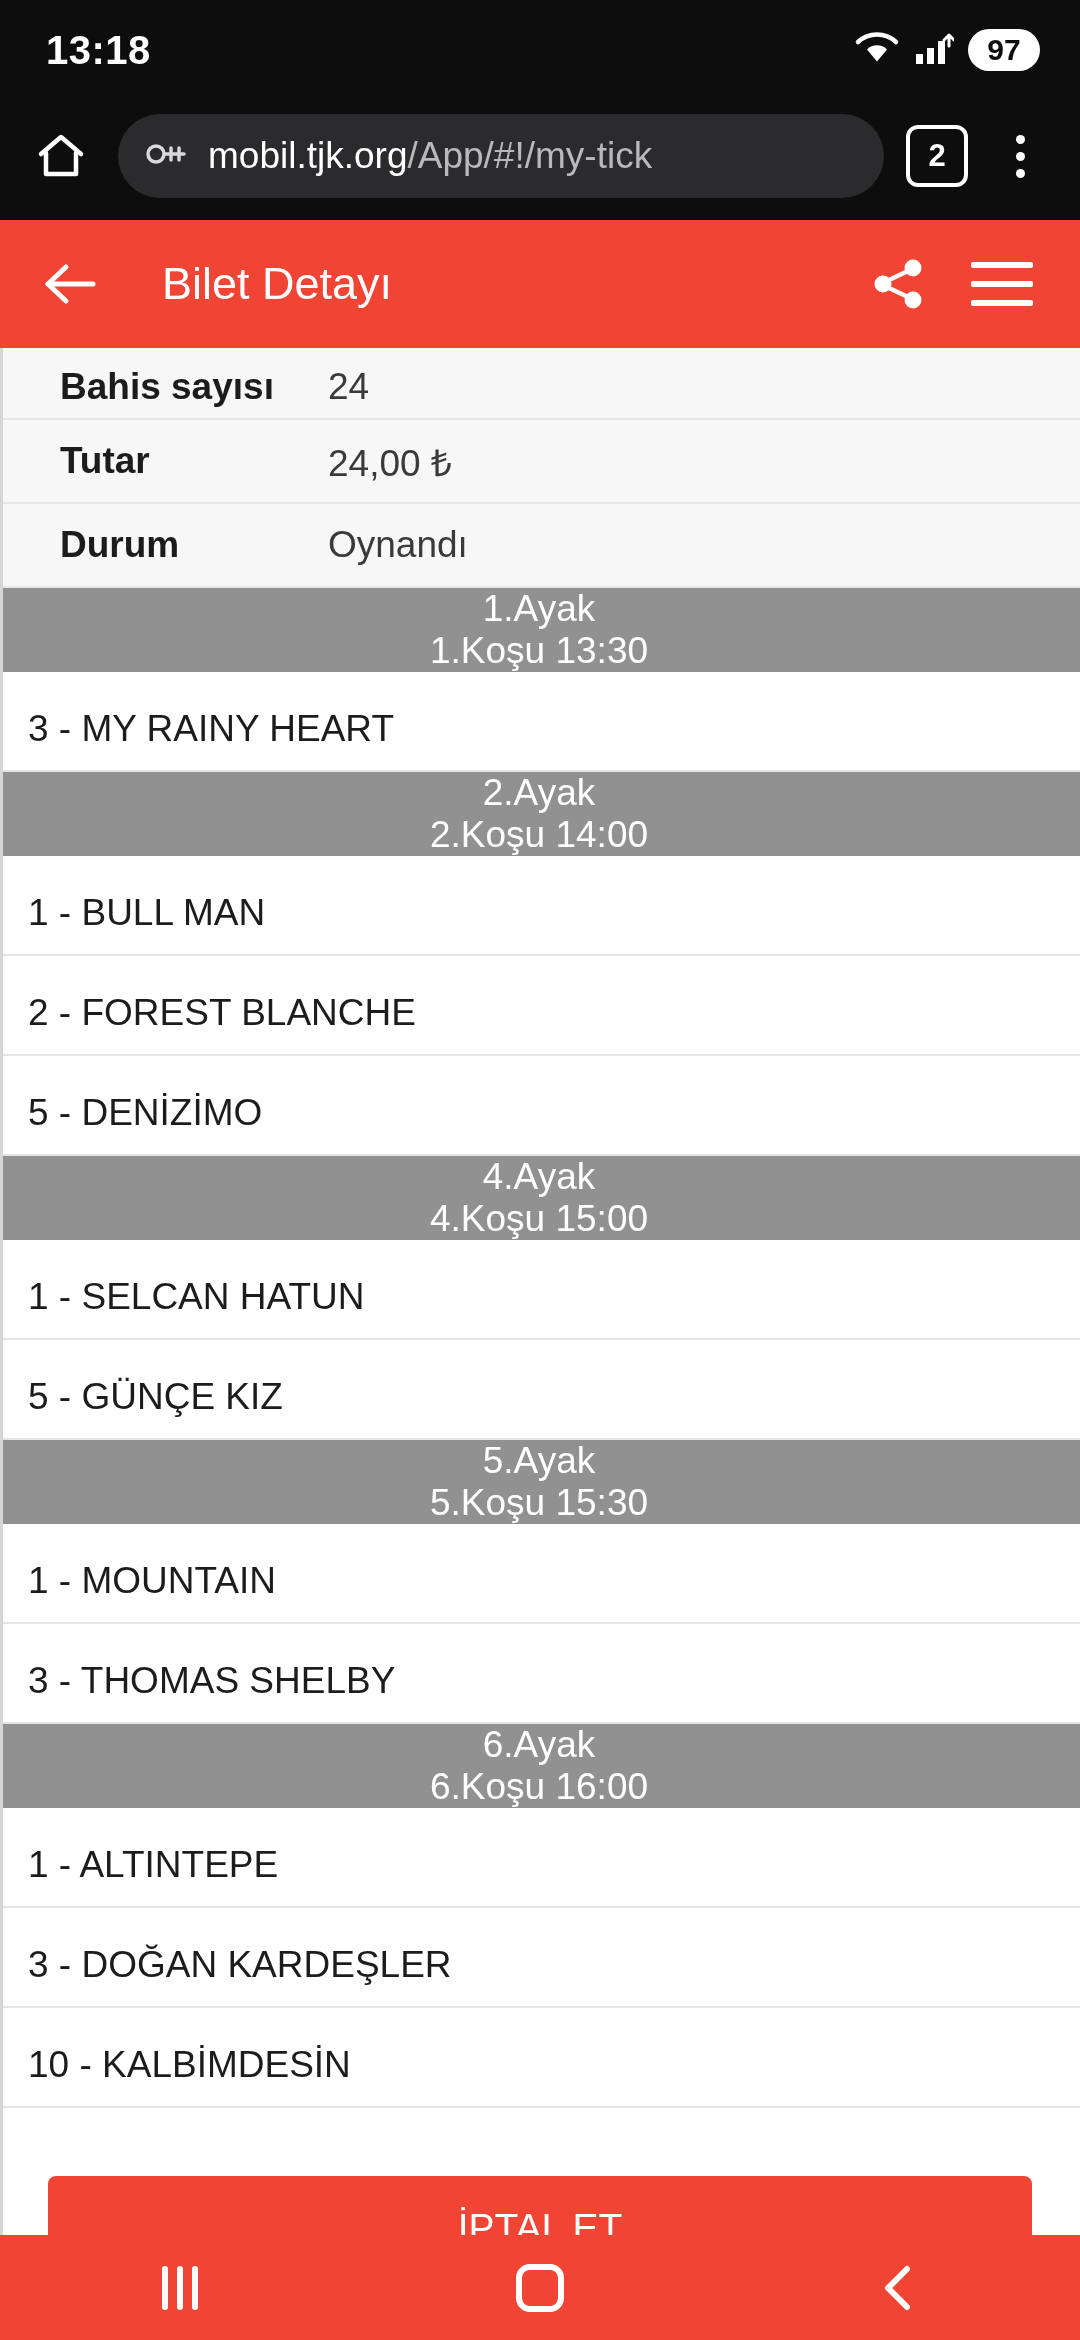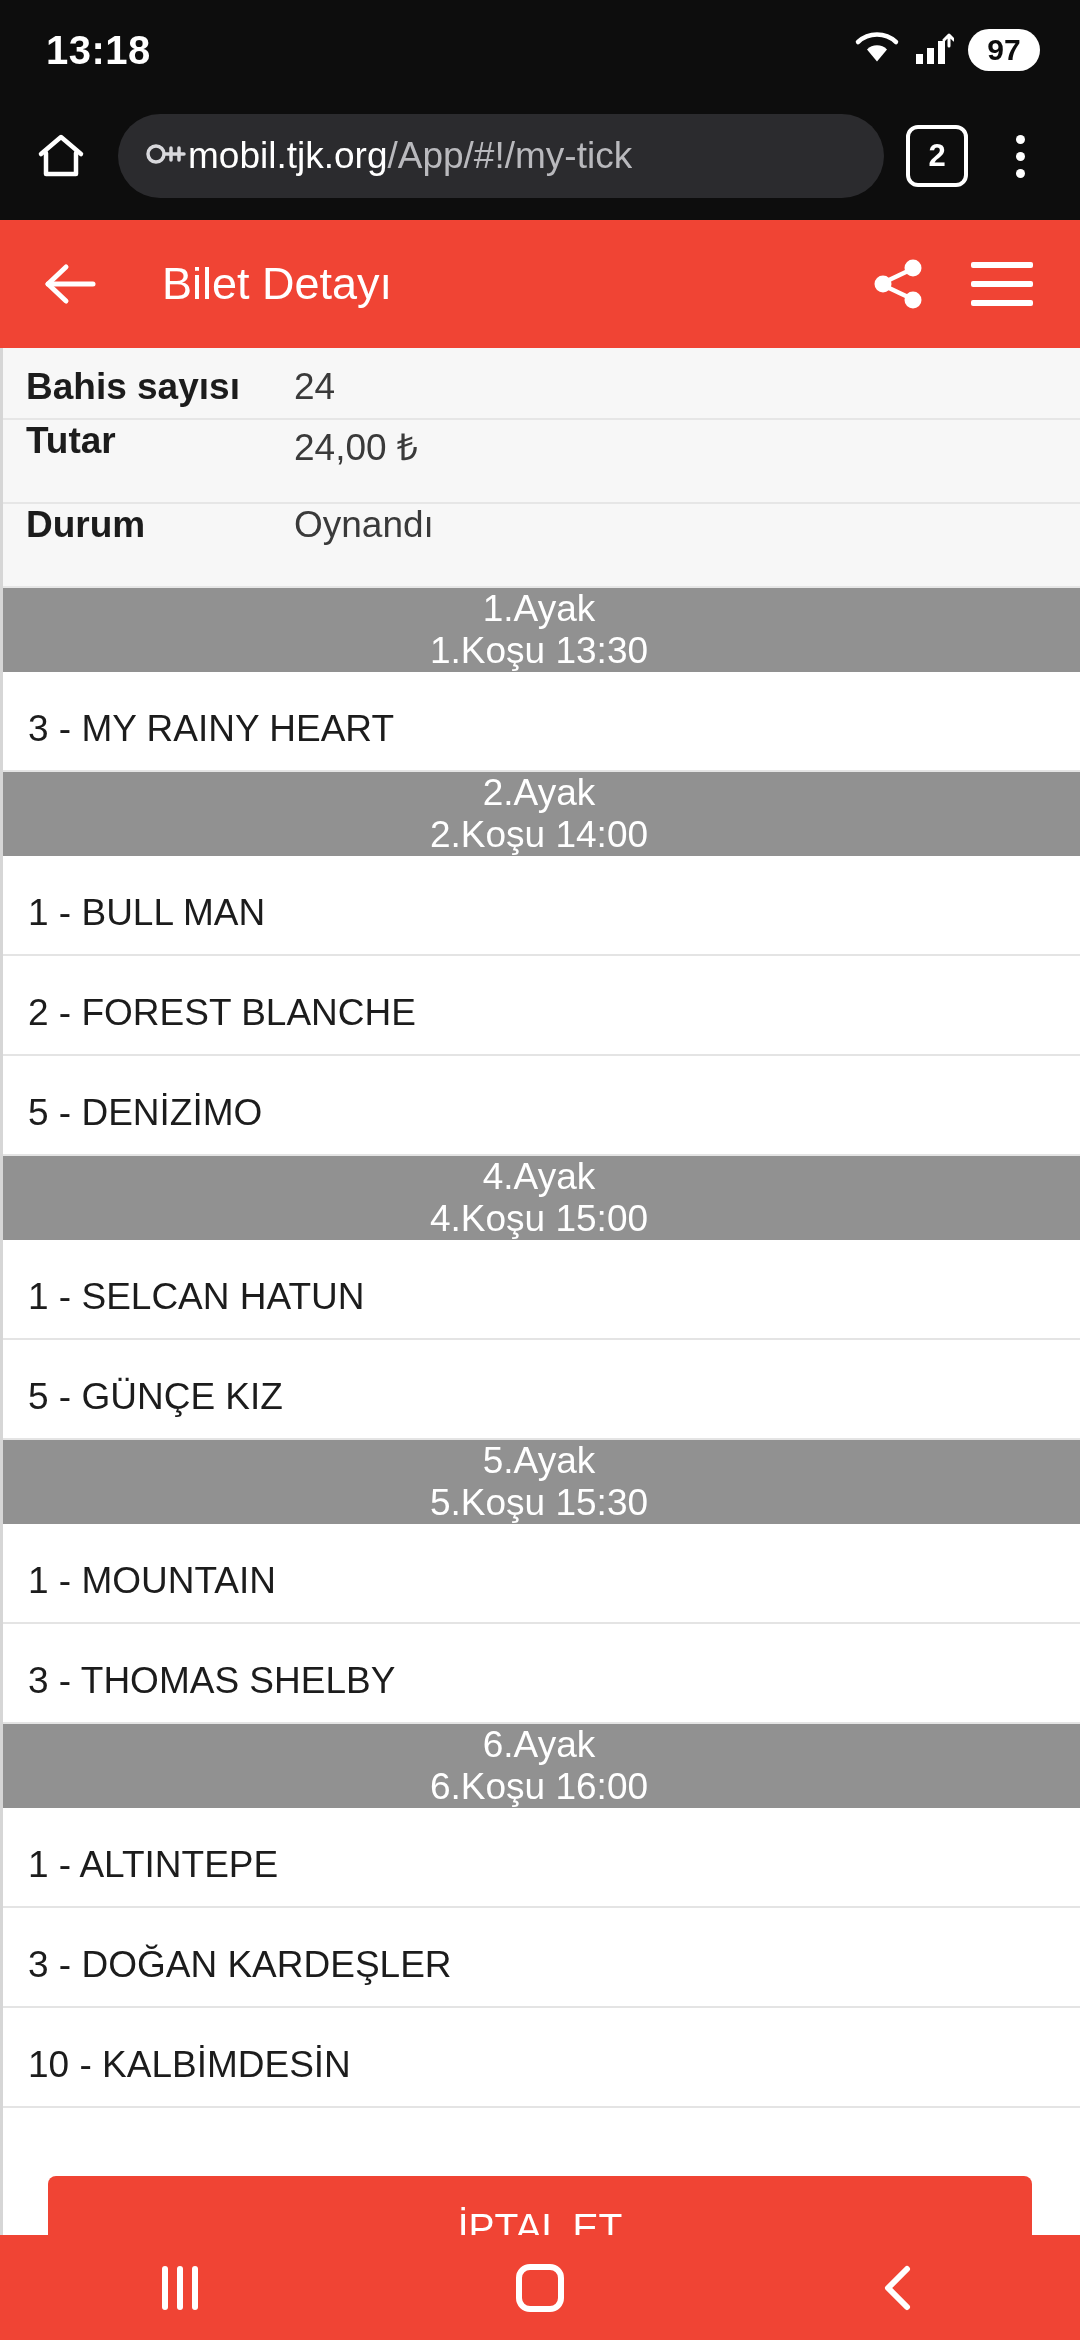--- a/index.html
+++ b/index.html
@@ -59,20 +59,21 @@
     flex: none;
   }
   .url-pill {
     flex: 1 1 auto;
     height: 84px;
     background: #2b2b2e;
     border-radius: 46px;
     display: flex;
     align-items: center;
     padding: 0 26px;
+    gap: 20px;
     overflow: hidden;
   }
   .url-text {
     color: #ffffff;
     font-size: 37px;
     white-space: nowrap;
     overflow: hidden;
   }
   .url-text .dim { color: #b9b9bd; }
   .tab-count {
@@ -126,31 +127,32 @@
   .content {
     position: relative;
     height: 1887px;
     overflow: hidden;
     background: #ffffff;
   }
 
   .info-row {
     height: 84px;
     display: flex;
-    align-items: flex-start;
+    align-items: center;
     border-bottom: 2px solid #e6e6e6;
     background: #f7f7f7;
     padding-left: 26px;
   }
   .info-row.first { height: 72px; align-items: flex-end; padding-bottom: 10px; }
   .info-label {
     width: 268px;
     font-size: 37px;
     color: #1c1c1c;
     font-weight: 700;
+    margin-left: 34px;
   }
   .info-value {
     font-size: 37px;
     color: #3a3a3a;
   }
 
   .leg-header {
     height: 84px;
     background: #919191;
     display: flex;

